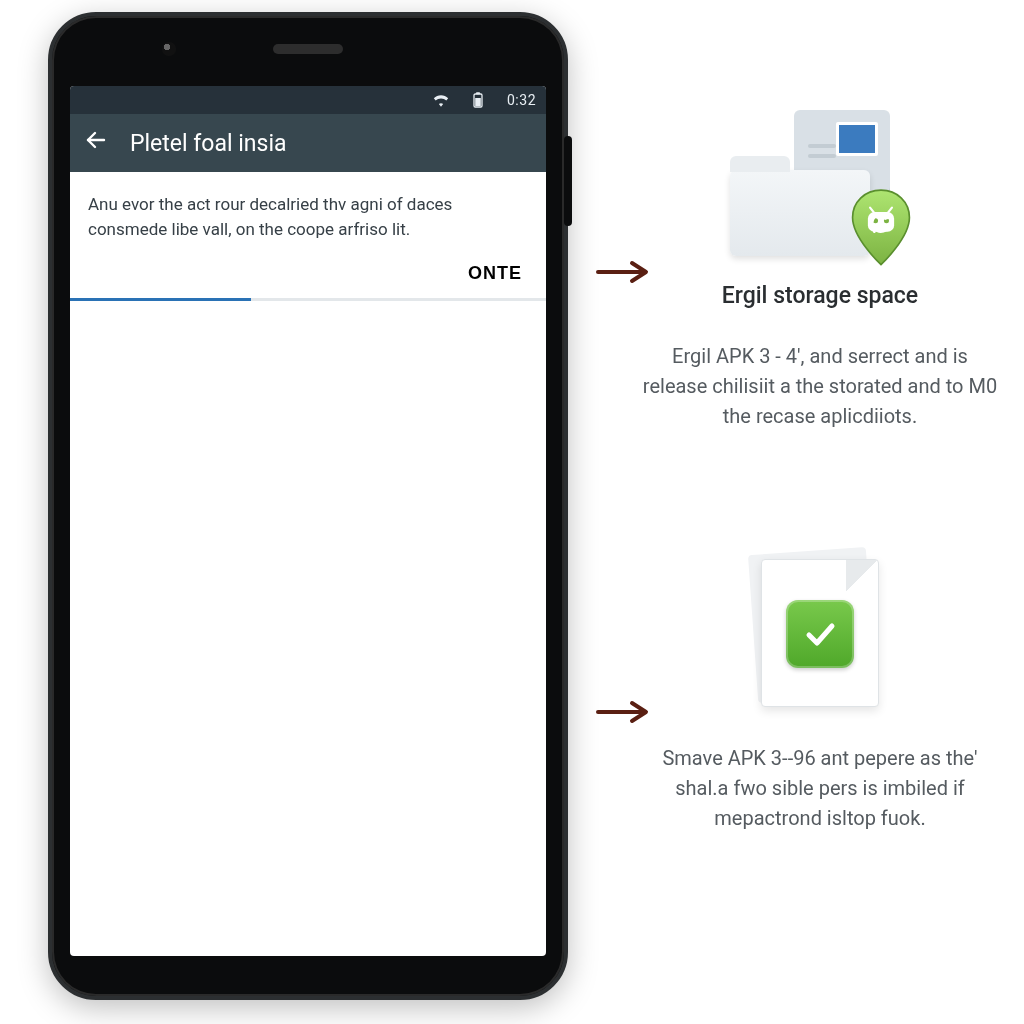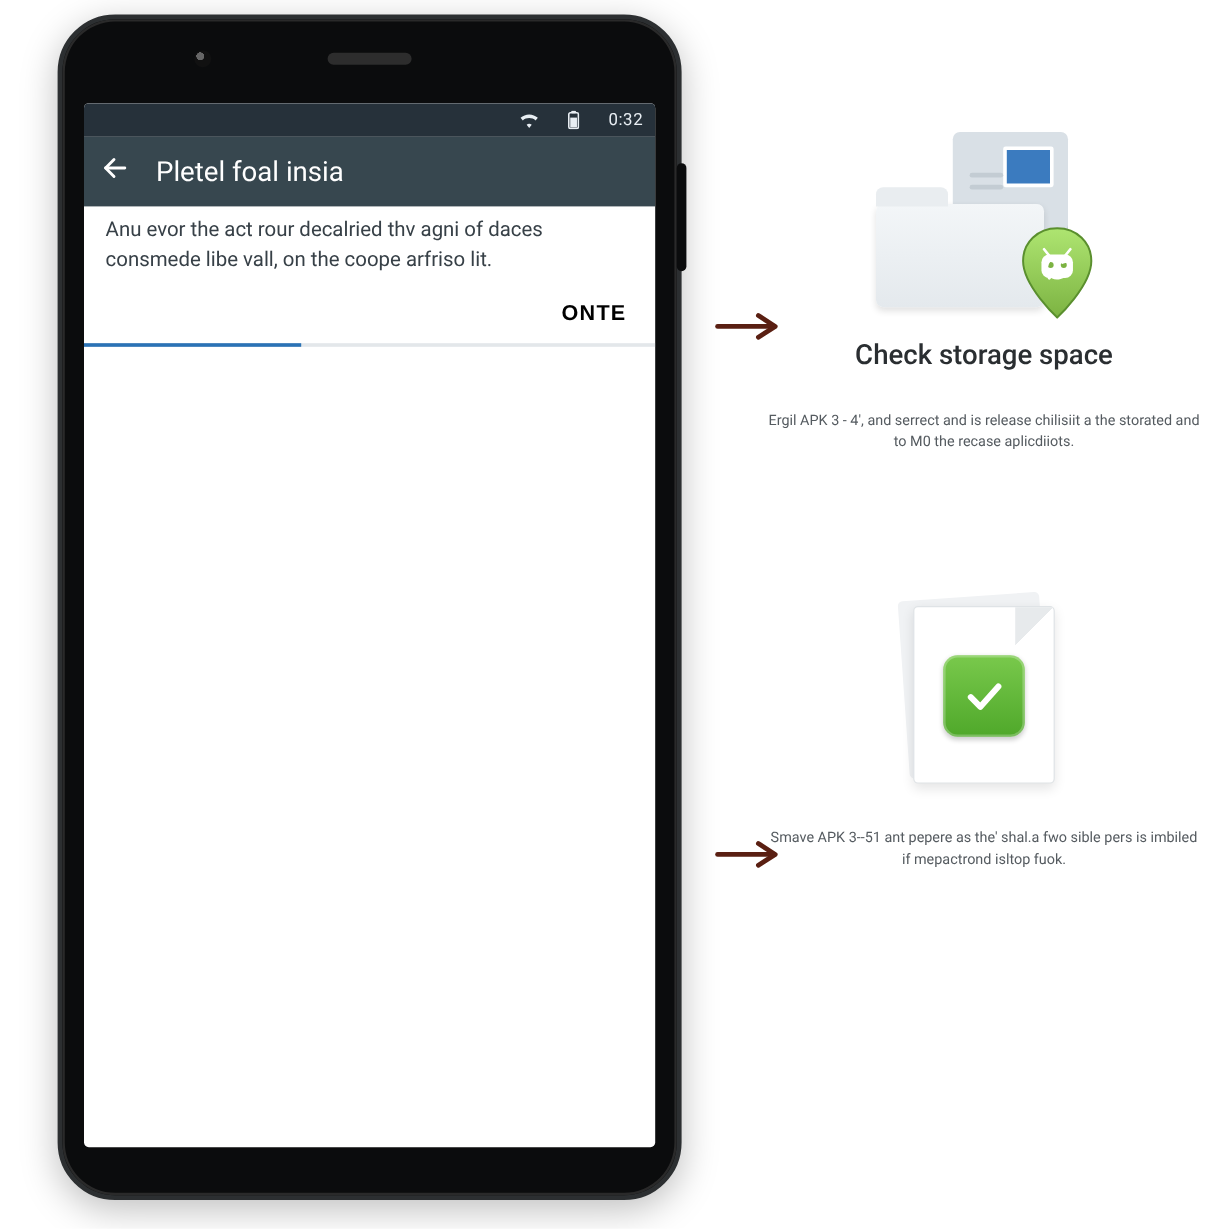--- a/index.html
+++ b/index.html
@@ -69,21 +69,21 @@
     background:#37474f;
     color:#fff;
     display:flex; align-items:center;
     padding:13px 14px; gap:22px;
     font-size:23px;
     font-weight:400;
   }
 
   .card{
     margin:0;
-    padding:8px 18px 0 18px;
+    padding:20px 18px 0 18px;
     color:#374047;
     font-size:17px;
     line-height:1.45;
   }
 
   .action-row{
     display:flex; justify-content:flex-end;
     padding:22px 24px 14px 24px;
   }
   .action-row .flat-btn{
@@ -111,21 +111,21 @@
     position:absolute;
     left:640px; top:110px;
     width:360px;
     color:#2a2e31;
   }
   .tip{ text-align:center; margin-bottom:120px; }
   .tip h3{
     font-size:23px; font-weight:500; margin:22px 0 10px;
   }
   .tip p{
-    font-size:12px; line-height:1.5; color:#555b60;margin-top:32px;
+    font-size:20px; line-height:1.5; color:#555b60;margin-top:32px;
   }
 
   .arrow{
     position:absolute;
     width:60px; height:24px;
   }
   .arrow svg{width:100%;height:100%}
 
   
   .storage-ico{
@@ -291,30 +291,30 @@
 
           <g fill="none" stroke="#fff" stroke-width="2.4" stroke-linecap="round">
             <path d="M24 31a8 8 0 0 1 14-4"></path>
             <path d="M40 33a8 8 0 0 1-14 4"></path>
             <polyline points="38 24 39 27 36 28"></polyline>
             <polyline points="26 40 25 37 28 36"></polyline>
           </g>
         </svg>
       </span>
     </div>
-    <h3>Check storage space</h3>
+    <h3>Ergil storage space</h3>
     <p>Ergil APK 3 - 4', and serrect and is release chilisiit a the storated and to M0 the recase aplicdiiots.</p>
   </div>
 
   <div class="tip">
     <div class="file-ico">
       <div class="sheet-back"></div>
       <div class="sheet-front"></div>
       <div class="check-badge">
         <svg width="40" height="40" viewBox="0 0 40 40" fill="none" stroke="#fff" stroke-width="5" stroke-linecap="round" stroke-linejoin="round">
           <polyline points="9 21 17 29 32 12"></polyline>
         </svg>
       </div>
     </div>
-    <p>Smave APK 3--51 ant pepere as the' shal.a fwo sible pers is imbiled if mepactrond isltop fuok.</p>
+    <p>Smave APK 3--96 ant pepere as the' shal.a fwo sible pers is imbiled if mepactrond isltop fuok.</p>
   </div>
 
 </div>
 
 </body></html>

